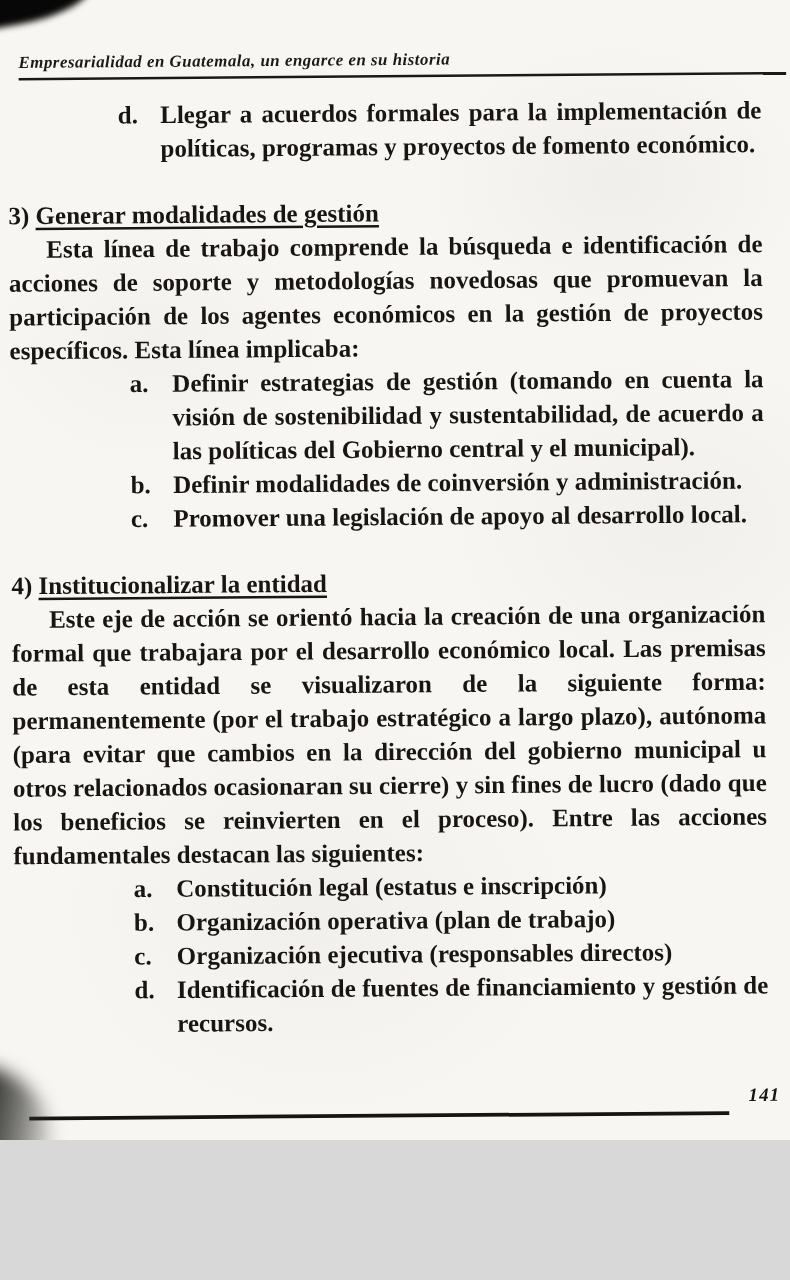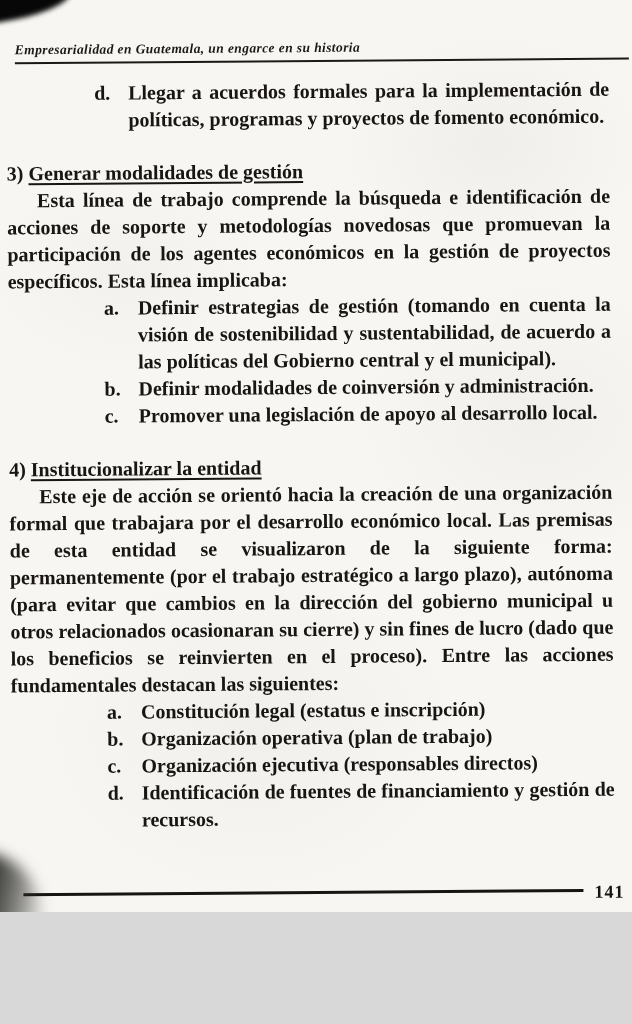--- a/index.html
+++ b/index.html
@@ -104,24 +104,25 @@
   }
   
   .footer-rule {
     position: absolute;
     bottom: 18px; left: 20px; right: 52px;
     height: 3px;
     background: #171411;
   }
   .page-number {
     position: absolute;
-    bottom: 7px; right: 11px;
-    font-size: 18px;
+    bottom: 24px; right: 11px;
+    font-size: 15px;
     letter-spacing: 1px;
     color: #171411;
+    font-style: italic;
   }
 </style>
 </head>
 <body>
 
 <div class="page">
 
   <div class="corner-blob"></div>
   <div class="spine-shadow"></div>
 

